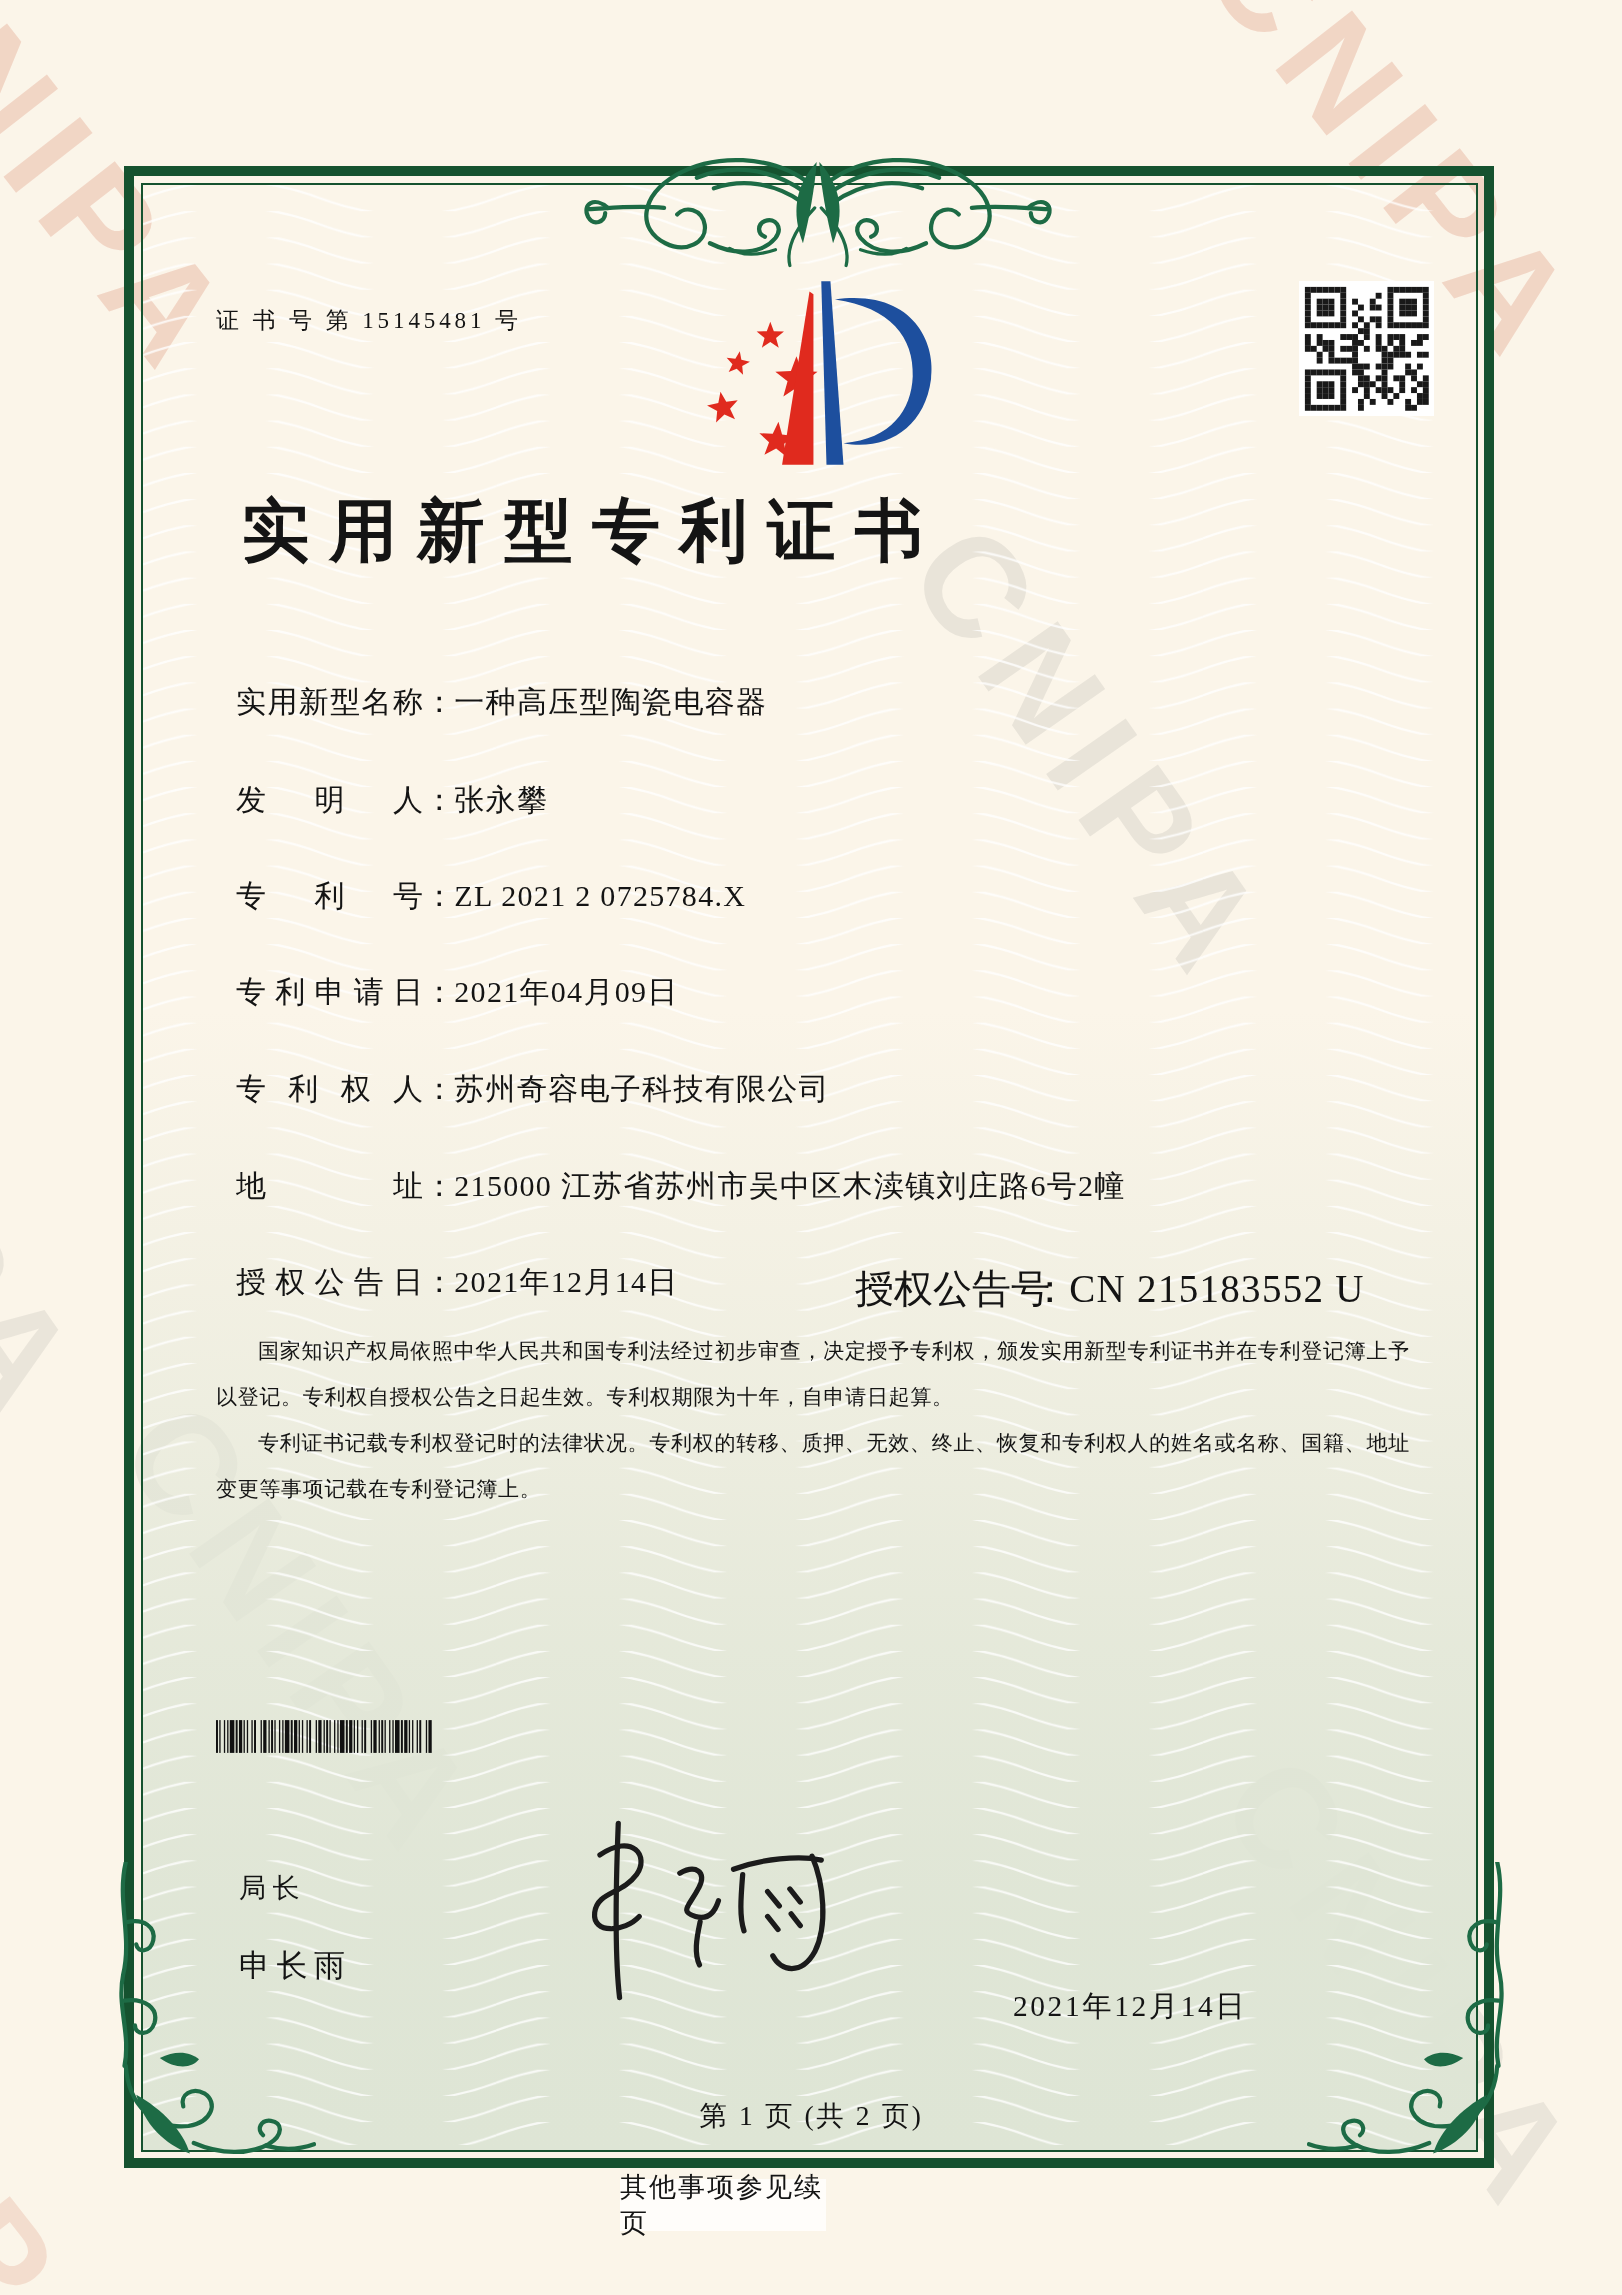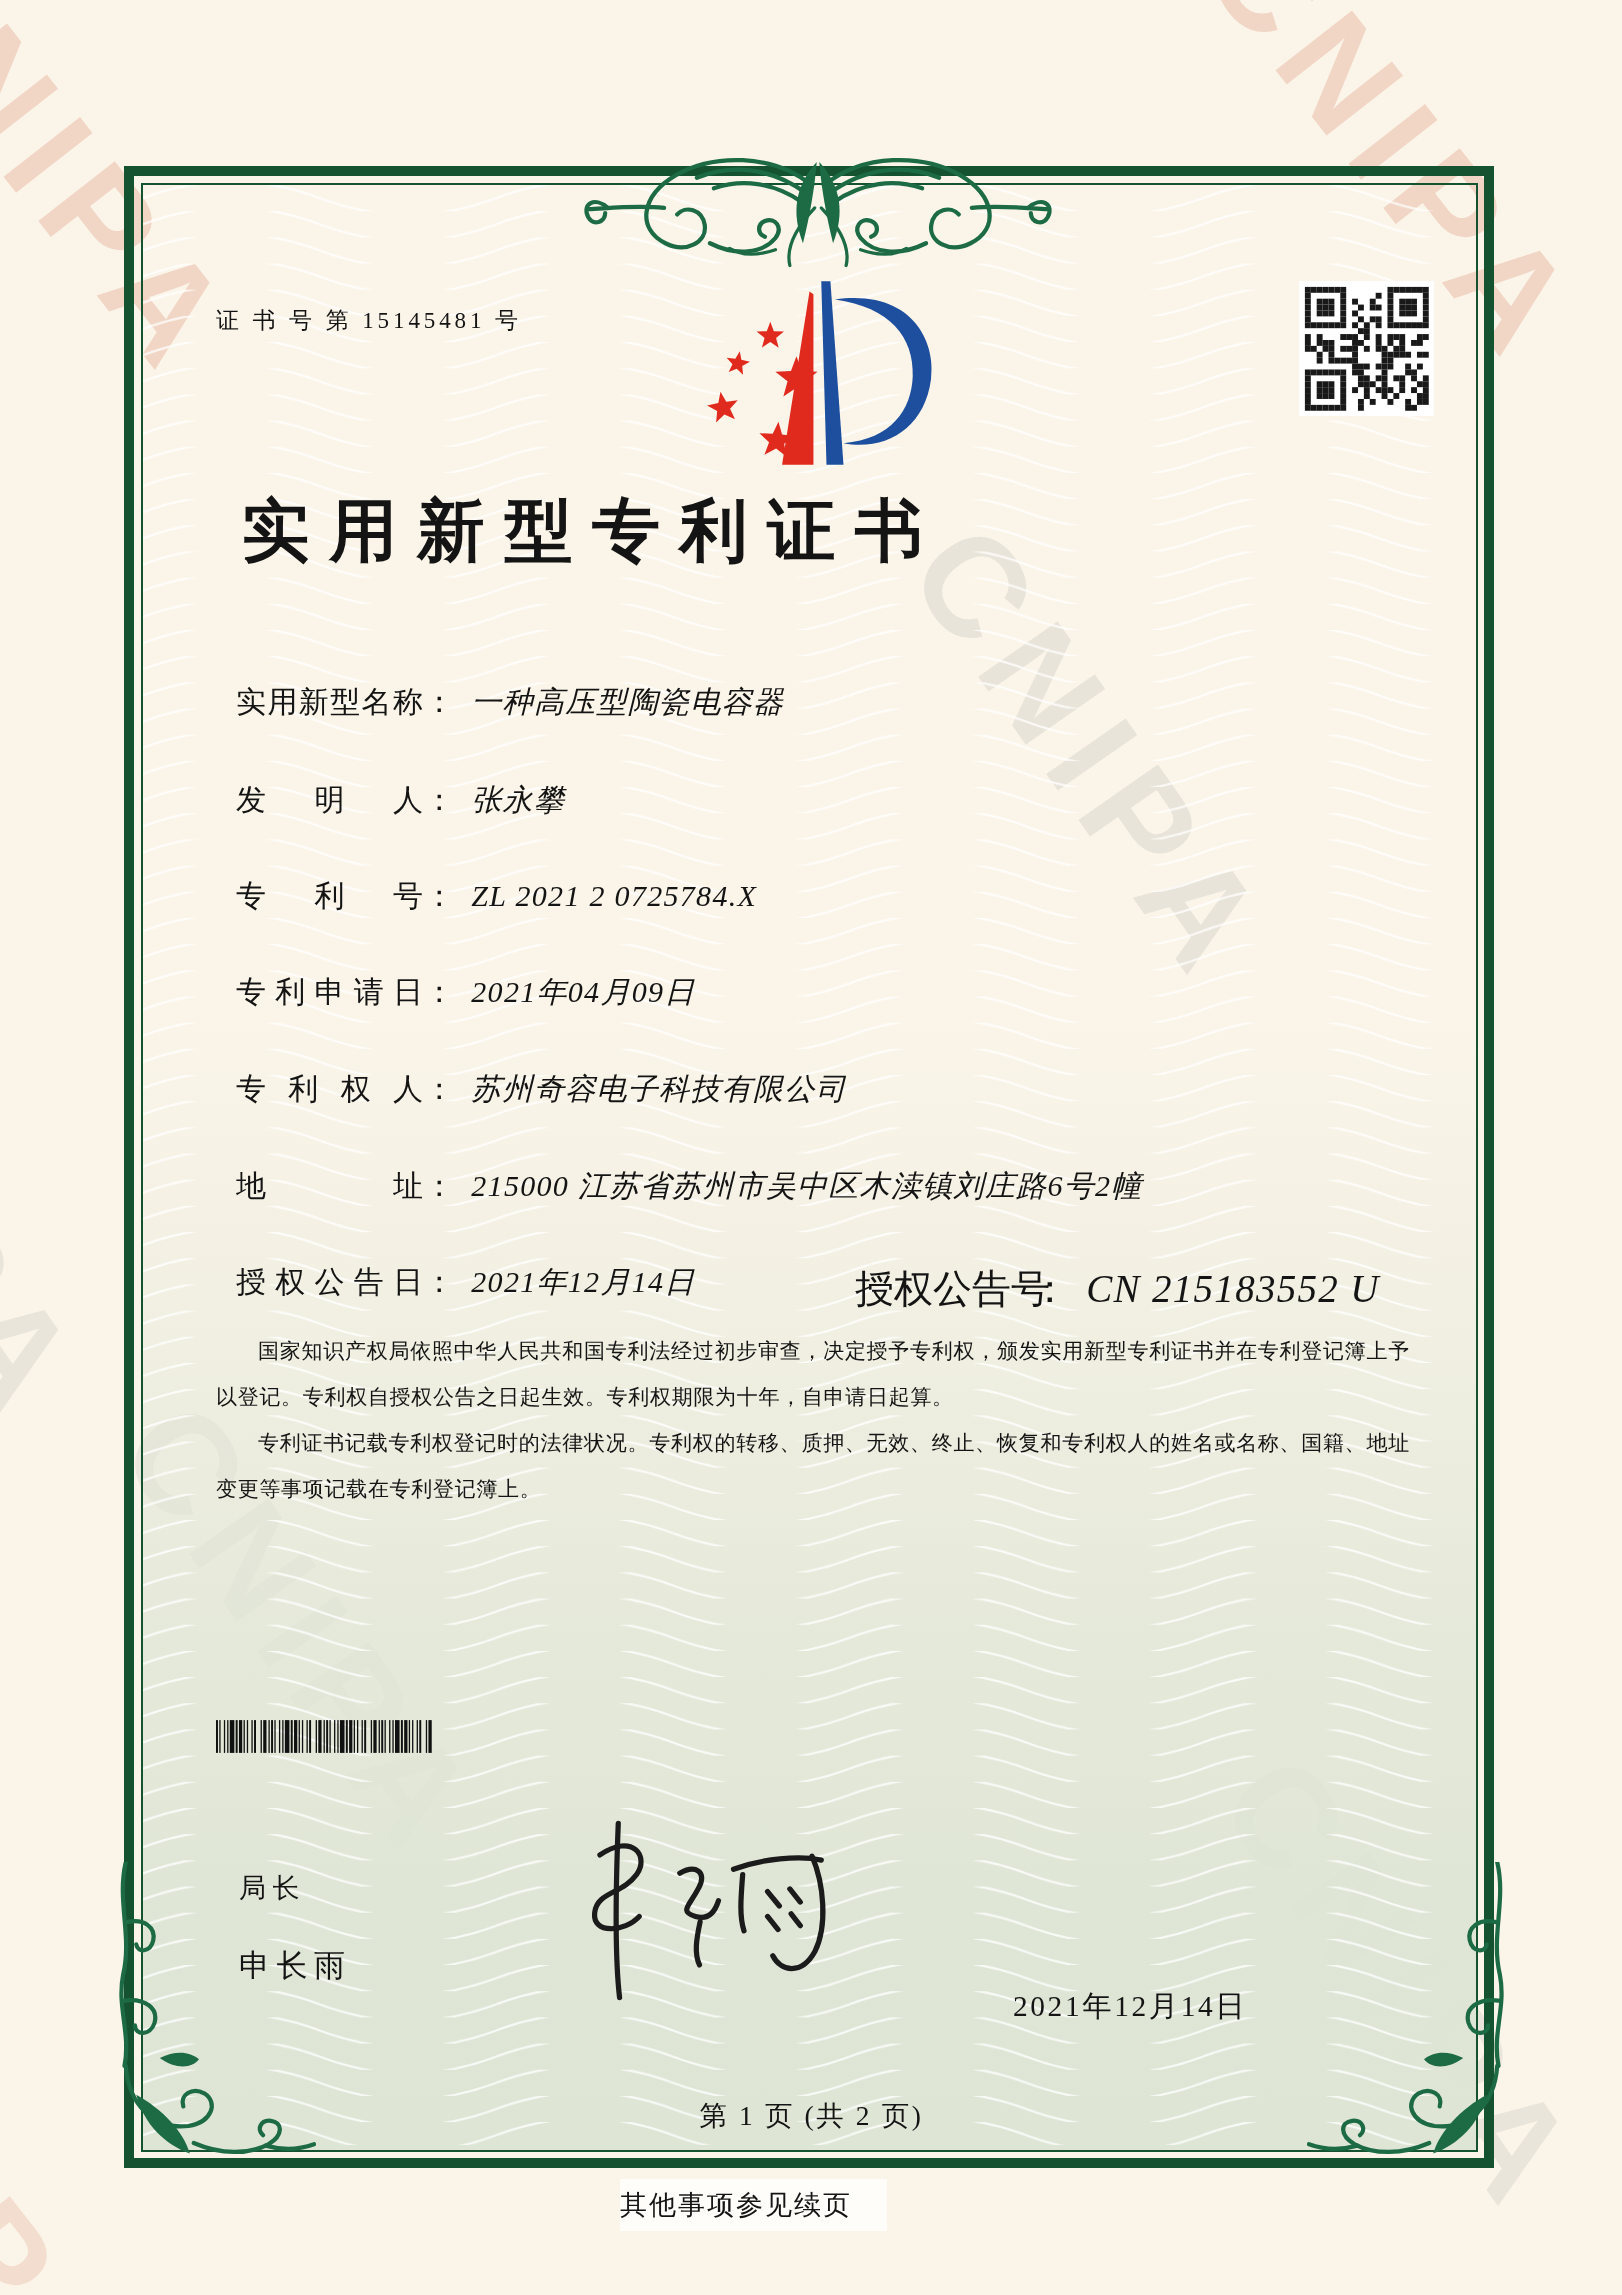--- a/index.html
+++ b/index.html
@@ -21,33 +21,33 @@
         background:linear-gradient(180deg,rgba(222,229,213,0) 0%,rgba(222,229,213,0) 42%,
         rgba(222,229,213,.35) 58%,rgba(222,229,213,.75) 74%,rgba(222,229,213,.95) 88%,#dee5d5 100%);}
   #wavesvg{position:absolute;left:0;top:0;opacity:.8;}
   
   .z3{z-index:3;}
   #cert-number{left:216px;top:305px;font-size:23px;letter-spacing:3.9px;}
   #title{left:222px;top:486px;width:1178px;text-align:left;font-size:68px;
          font-weight:bold;letter-spacing:19.6px;text-indent:19.6px;}
   .frow{left:216px;font-size:30px;white-space:nowrap;}
   .flabel{display:inline-block;width:187px;text-align:justify;text-align-last:justify;margin-left:20px;}
-  .fvalue{margin-left:17px;letter-spacing:1.3px;font-style:italic;}
+  .fvalue{margin-left:0;letter-spacing:1.3px;}
   .colon{margin-left:1.3px;}
   #gazette{position:absolute;left:619px;top:0;font-size:39px;white-space:nowrap;}
   #gazette .flabel{width:174px;}
   #body-text{left:216px;top:1328px;width:1194px;font-size:21px;line-height:46px;
              text-align:justify;}
   #body-text p{margin:0;text-indent:2em;letter-spacing:0.7px;}
   #commissioner-title{left:239px;top:1870px;font-size:27px;letter-spacing:6.5px;}
   #commissioner-name{left:239px;top:1945px;font-size:31px;letter-spacing:6.5px;}
   #issue-date{left:1013px;top:1987px;font-size:29.4px;letter-spacing:2.6px;}
   #page-info{left:216px;top:2098px;width:1191px;text-align:center;font-size:27.5px;letter-spacing:2.6px;}
-  #note-strip{left:620px;top:2179px;width:267px;height:52px;background:#fffdfa;z-index:3;
-              display:flex;align-items:center;justify-content:flex-start;}
+  #note-strip{left:620px;top:2179px;width:206px;height:52px;background:#fffdfa;z-index:3;
+              display:flex;align-items:center;justify-content:flex-end;}
   #note-strip span{font-size:27px;letter-spacing:2px;}
   .orn{z-index:4;pointer-events:none;}
   svg{display:block;}
 </style>
 </head>
 <body>
 
 <div id="page">
 
   <span class="wm pink" style="left:-46px;top:-98px;transform:rotate(52deg);opacity:.40;">CNIPA</span>

